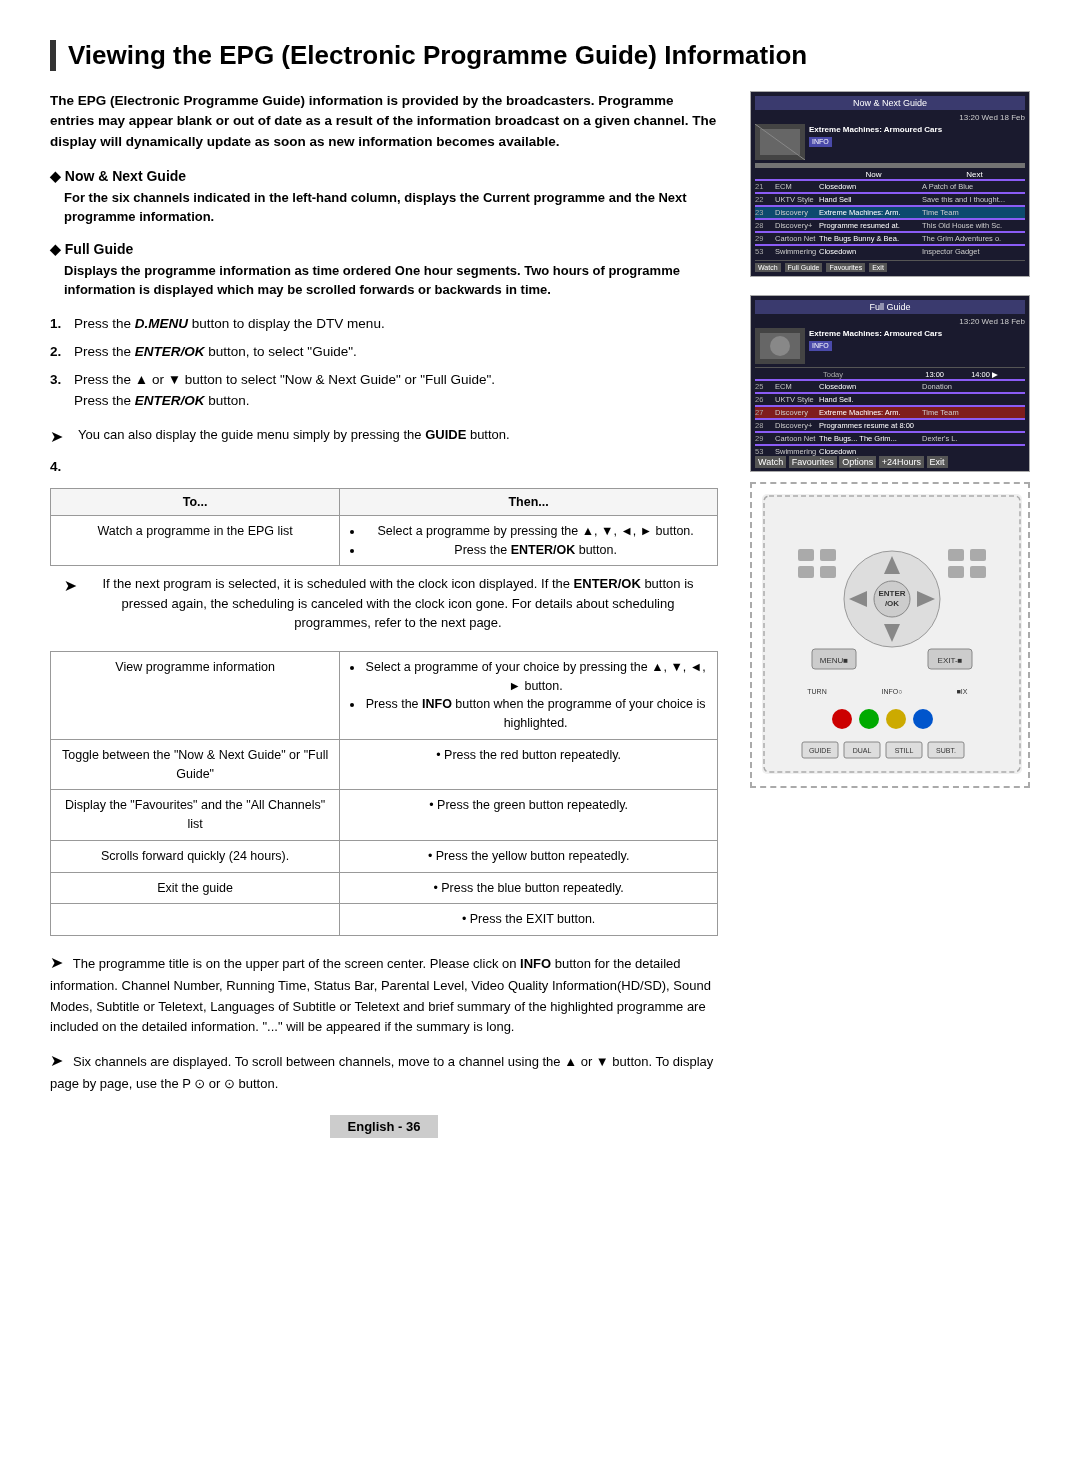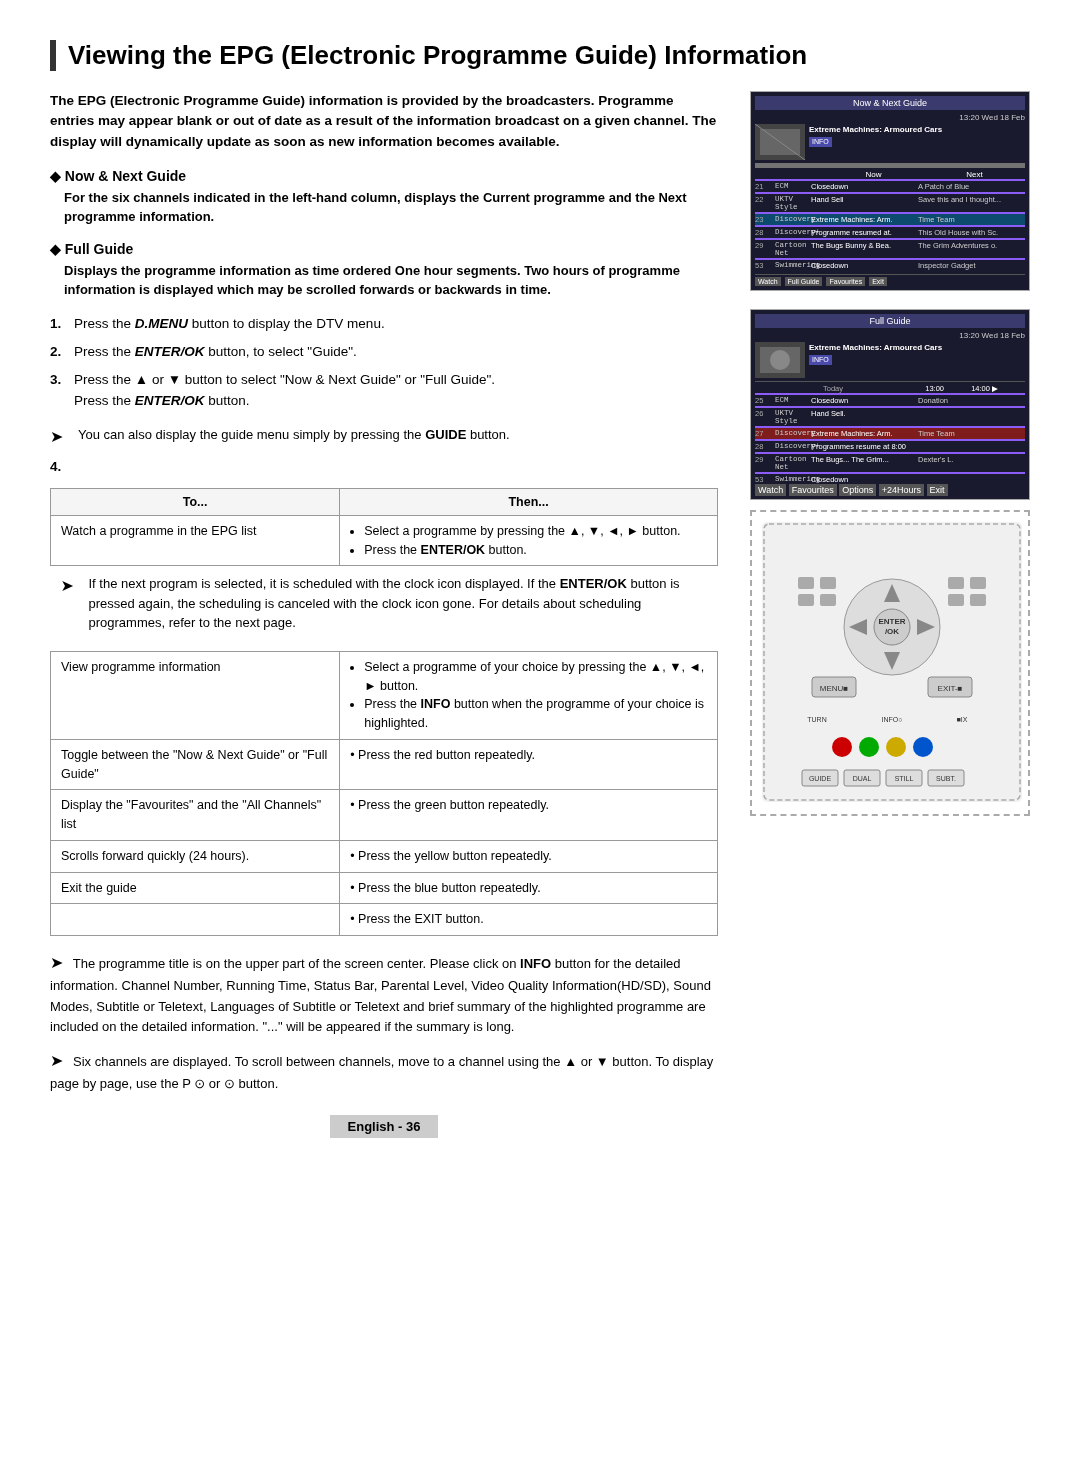--- a/index.html
+++ b/index.html
@@ -80,20 +80,21 @@
     }
     .note-block .arrow {
       font-size: 16px;
       min-width: 20px;
     }
     .guide-table {
       width: 100%;
       border-collapse: collapse;
       margin: 14px 0;
       font-size: 12.5px;
+      text-align: center;
     }
     .guide-table th {
       border: 1px solid #999;
       padding: 6px 10px;
       background: #f5f5f5;
       font-weight: bold;
     }
     .guide-table td {
       border: 1px solid #999;
       padding: 6px 10px;
@@ -187,23 +188,22 @@
       display: flex;
       font-size: 7.5px;
       border-top: 2px solid #8b5cf6;
       padding: 1px 0;
     }
     .epg-row .ch-num {
       width: 20px;
       color: #aaa;
     }
     .epg-row .ch-name {
-      width: 36px;
+      width: 44px;
       color: #ccc;
-      font-family: Liberation Mono, monospace;
     }
     .epg-row .prog-now {
       flex: 1;
       color: #fff;
       overflow: hidden;
       text-overflow: ellipsis;
       white-space: nowrap;
     }
     .epg-row .prog-next {
       flex: 1;

